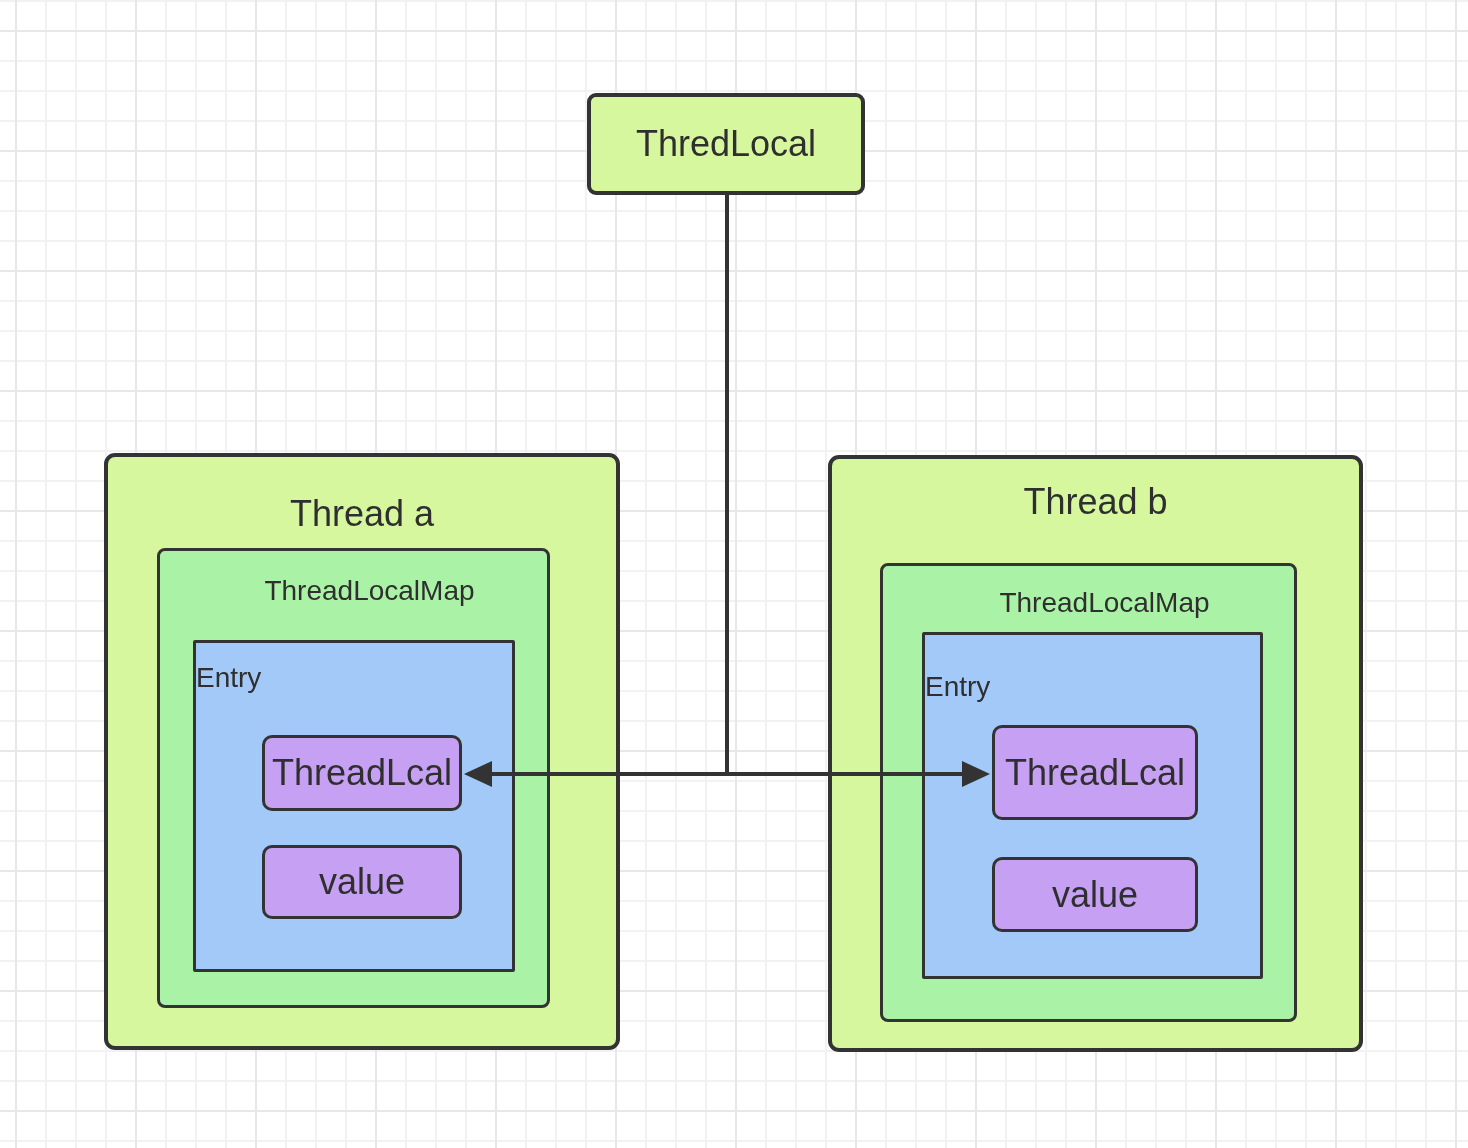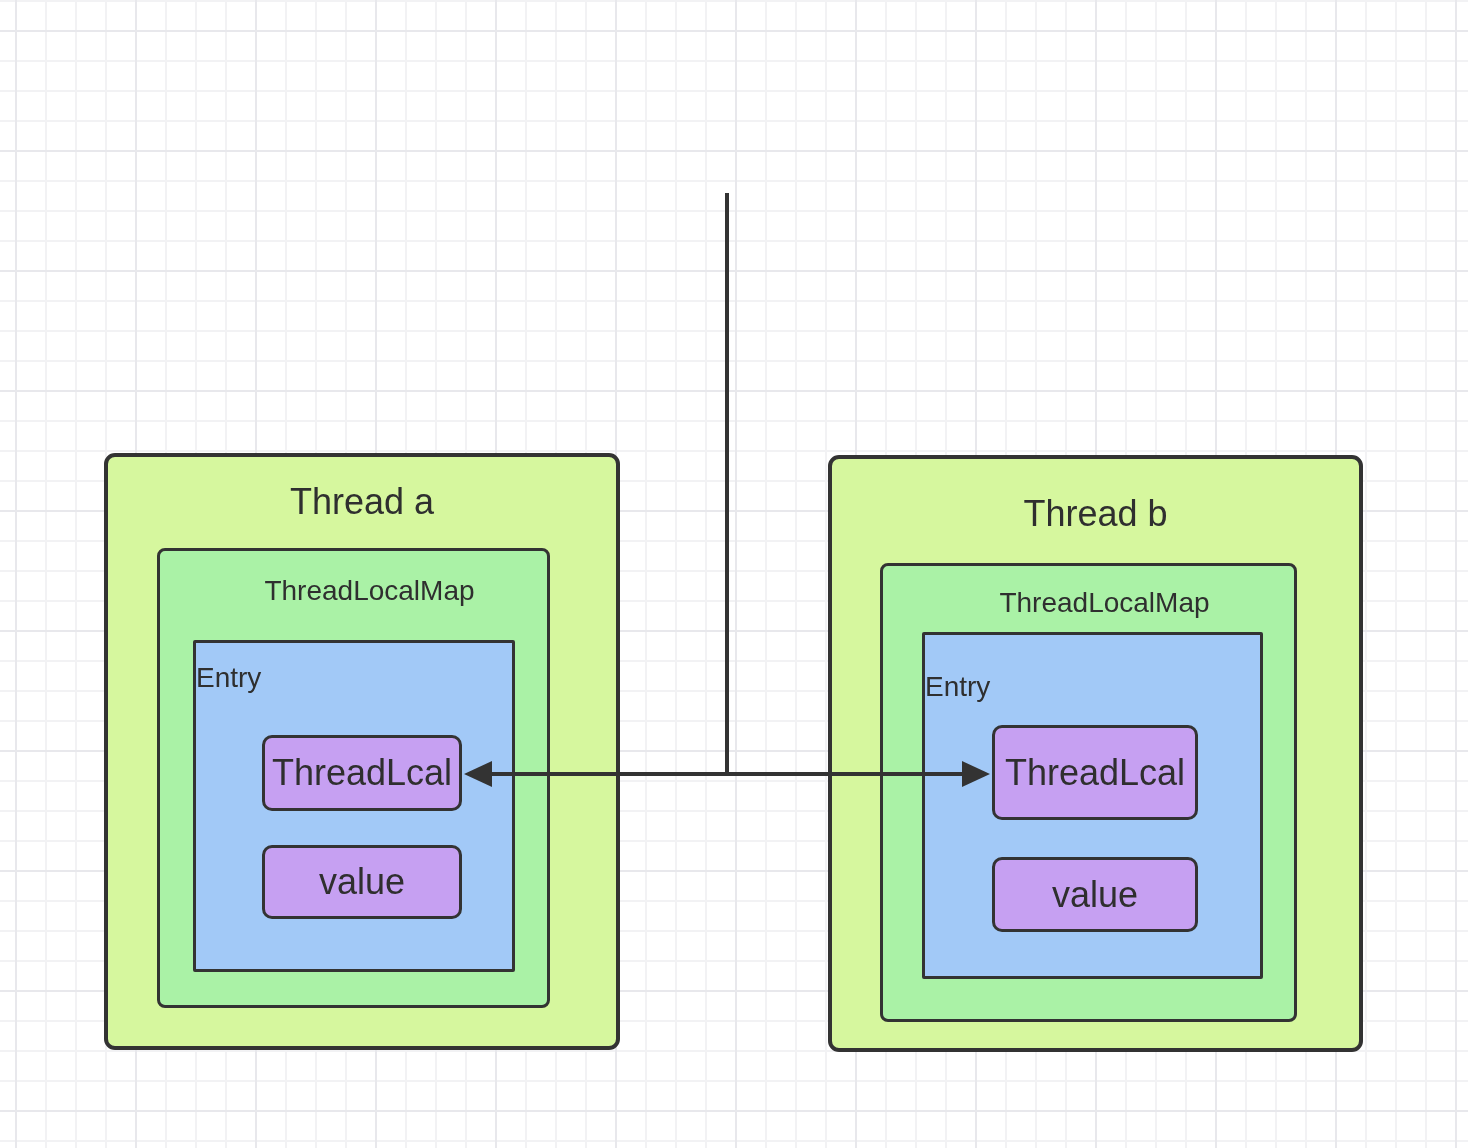--- a/index.html
+++ b/index.html
@@ -45,22 +45,22 @@
     display:flex; align-items:center; justify-content:center;
     font-size:36px;
   }
   .thread{
     border-width:4px; border-radius:11px;
     background:var(--green-light);
   }
   .thread-a{ left:104px; top:453px; width:516px; height:597px; }
   .thread-b{ left:828px; top:455px; width:535px; height:597px; }
   .thread-title{ text-align:center; font-size:36px; }
-  .thread-a .thread-title{ padding-top:24px; }
-  .thread-b .thread-title{ padding-top:34px; }
+  .thread-a .thread-title{ padding-top:36px; }
+  .thread-b .thread-title{ padding-top:22px; }
   .map{
     border-radius:8px;
     background:var(--green-medium);
   }
   .map-a{ left:157px; top:548px; width:393px; height:460px; }
   .map-b{ left:880px; top:563px; width:417px; height:459px; }
   .map-title{ text-align:center; font-size:28px;margin-left:32px; }
   .map-a .map-title{ padding-top:24px; }
   .map-b .map-title{ padding-top:21px; }
   .entry{
@@ -87,20 +87,23 @@
     width:1468px; height:1148px;
     z-index:10;
     pointer-events:none;
   }
 </style>
 </head>
 <body>
 
 <div class="canvas">
 
+  <div class="box node-root">
+    <span>ThredLocal</span>
+  </div>
 
   <div class="box thread thread-a">
     <div class="thread-title">Thread a</div>
   </div>
   <div class="box map map-a">
     <div class="map-title">ThreadLocalMap</div>
   </div>
   <div class="box entry entry-a">
     <div class="entry-title">Entry</div>
   </div>

